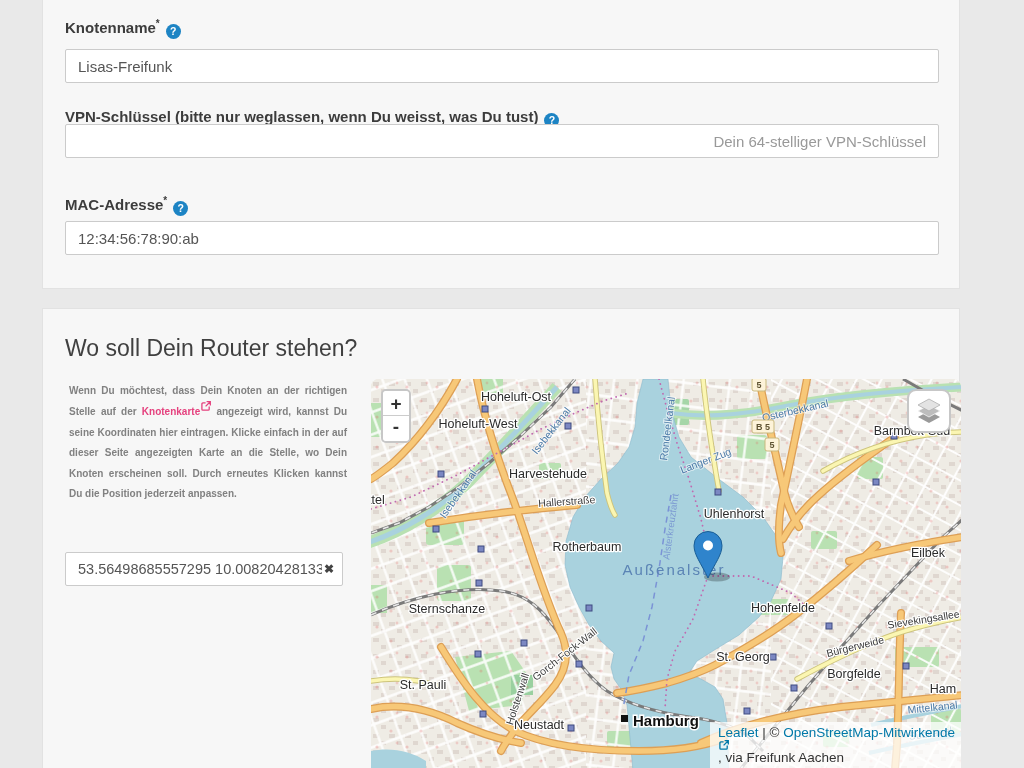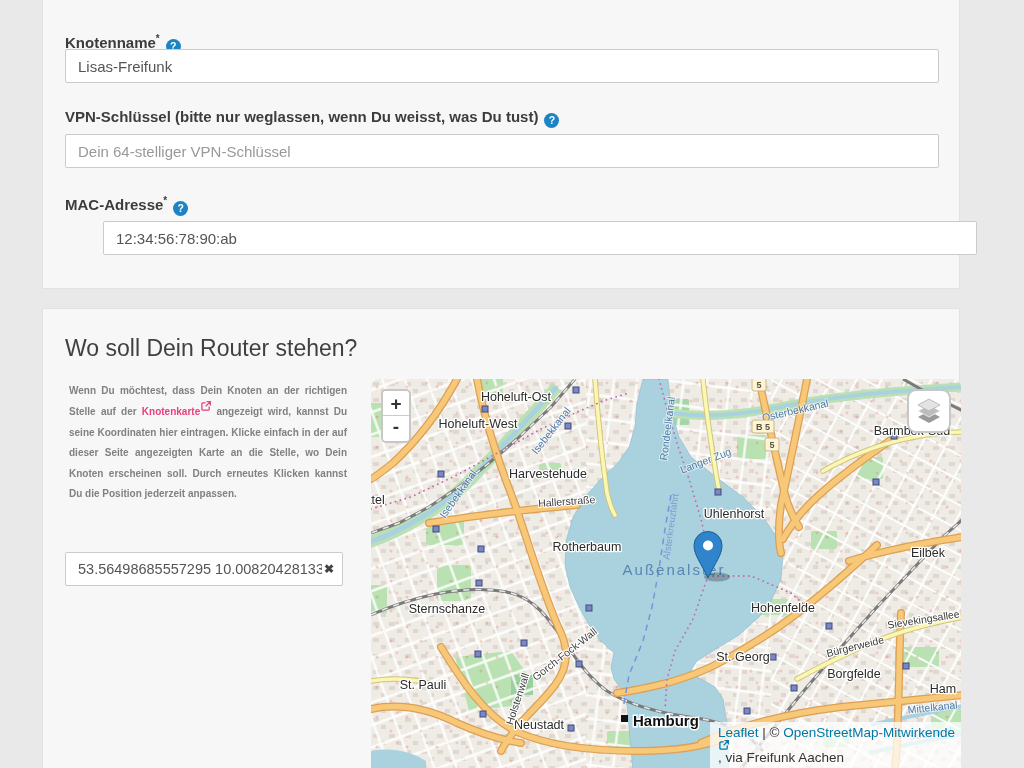--- a/index.html
+++ b/index.html
@@ -96,28 +96,28 @@
                paint-order:stroke; stroke:rgba(255,255,255,0.55); stroke-width:2px; }
   .ml-ferry  { font-size:9.5px; fill:#7d9bd2; text-anchor:middle; }
   .ml-street { font-size:10.5px; fill:#3c3c3c; text-anchor:middle;
                paint-order:stroke; stroke:#ffffff; stroke-width:2.2px; }
   .ml-shield { font-size:9px; font-weight:bold; fill:#5f5433; text-anchor:middle; }
 </style>
 </head>
 <body>
 
 <div class="card" id="card-form">
-  <div class="field-label" style="top:56px"><span>Knotenname</span><sup>*</sup><span class="help-icon">?</span></div>
+  <div class="field-label" style="top:41px"><span>Knotenname</span><sup>*</sup><span class="help-icon">?</span></div>
   <input class="text-input" style="top: 72px;" value="Lisas-Freifunk">
 
   <div class="field-label" style="top:131px"><span>VPN-Schlüssel (bitte nur weglassen, wenn Du weisst, was Du tust)</span><span class="help-icon">?</span></div>
-  <input class="text-input" style="top: 157px;" placeholder="Dein 64-stelliger VPN-Schlüssel">
+  <input class="text-input" style="top: 147px; text-align: right;" placeholder="Dein 64-stelliger VPN-Schlüssel">
 
   <div class="field-label" style="top:218px"><span>MAC-Adresse</span><sup>*</sup><span class="help-icon">?</span></div>
-  <input class="text-input" style="top: 244px; margin-left: 38px;" value="12:34:56:78:90:ab">
+  <input class="text-input" style="top: 244px;" value="12:34:56:78:90:ab">
 </div>
 
 <div class="card" id="card-map">
   <h2 id="section-heading">Wo soll Dein Router stehen?</h2>
 
   <p id="location-text"><span>Wenn Du möchtest, dass Dein Knoten an der richtigen Stelle auf der </span><a id="knotenkarte-link"><span>Knotenkarte</span><svg class="ext-icon" width="10" height="10" viewBox="0 0 10 10">
           <path d="M8.2 5.6v2.6a1 1 0 0 1-1 1H1.9a1 1 0 0 1-1-1V2.9a1 1 0 0 1 1-1h2.7" fill="none" stroke="#e5417e" stroke-width="1.3"></path>
           <path d="M4.6 5.4 L9 1 M5.6 0.7 h3.7 v3.7" fill="none" stroke="#e5417e" stroke-width="1.3"></path>
         </svg></a><span> angezeigt wird, kannst Du seine Koordinaten hier eintragen. Klicke einfach in der auf dieser Seite angezeigten Karte an die Stelle, wo Dein Knoten erscheinen soll. Durch erneutes Klicken kannst Du die Position jederzeit anpassen.</span></p>
 

